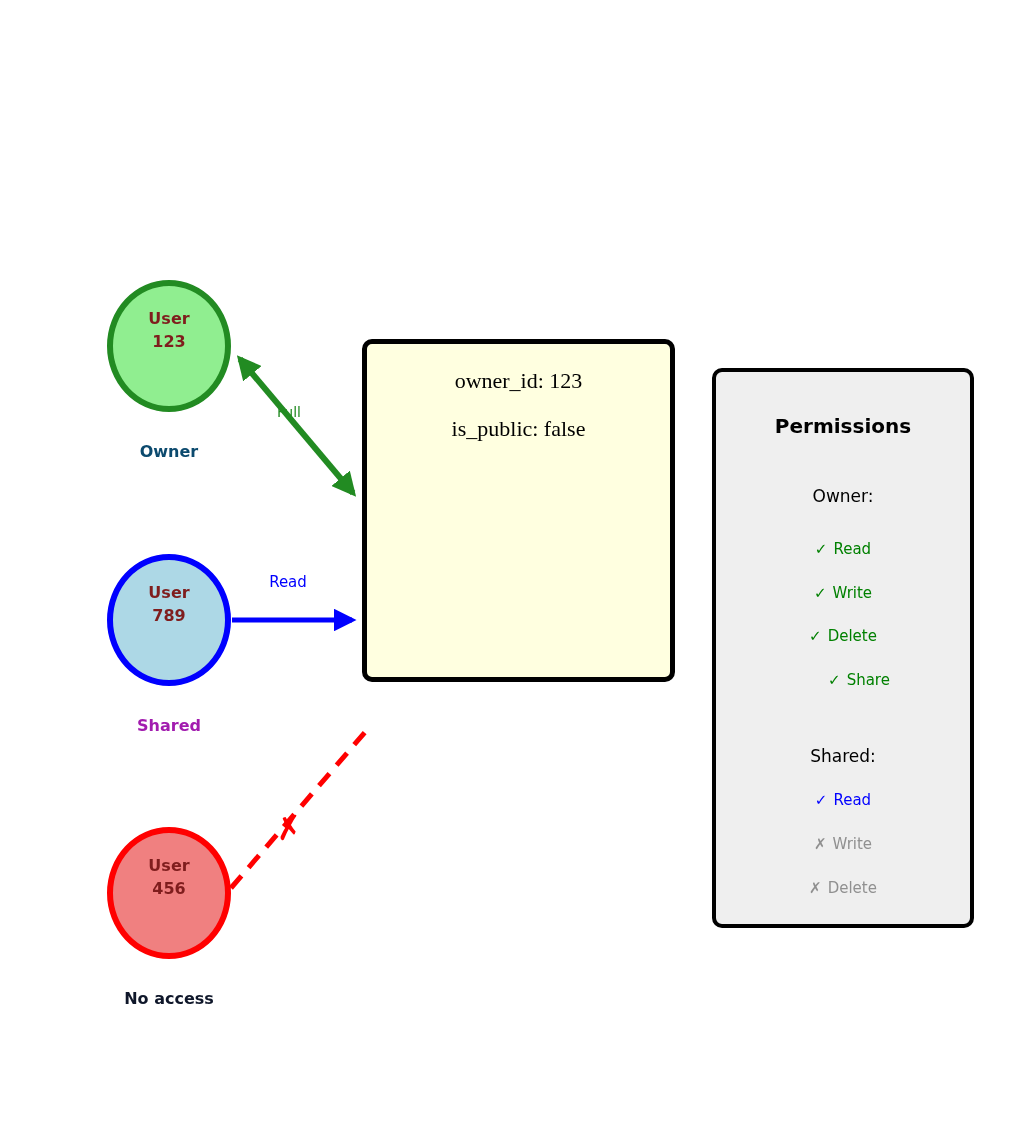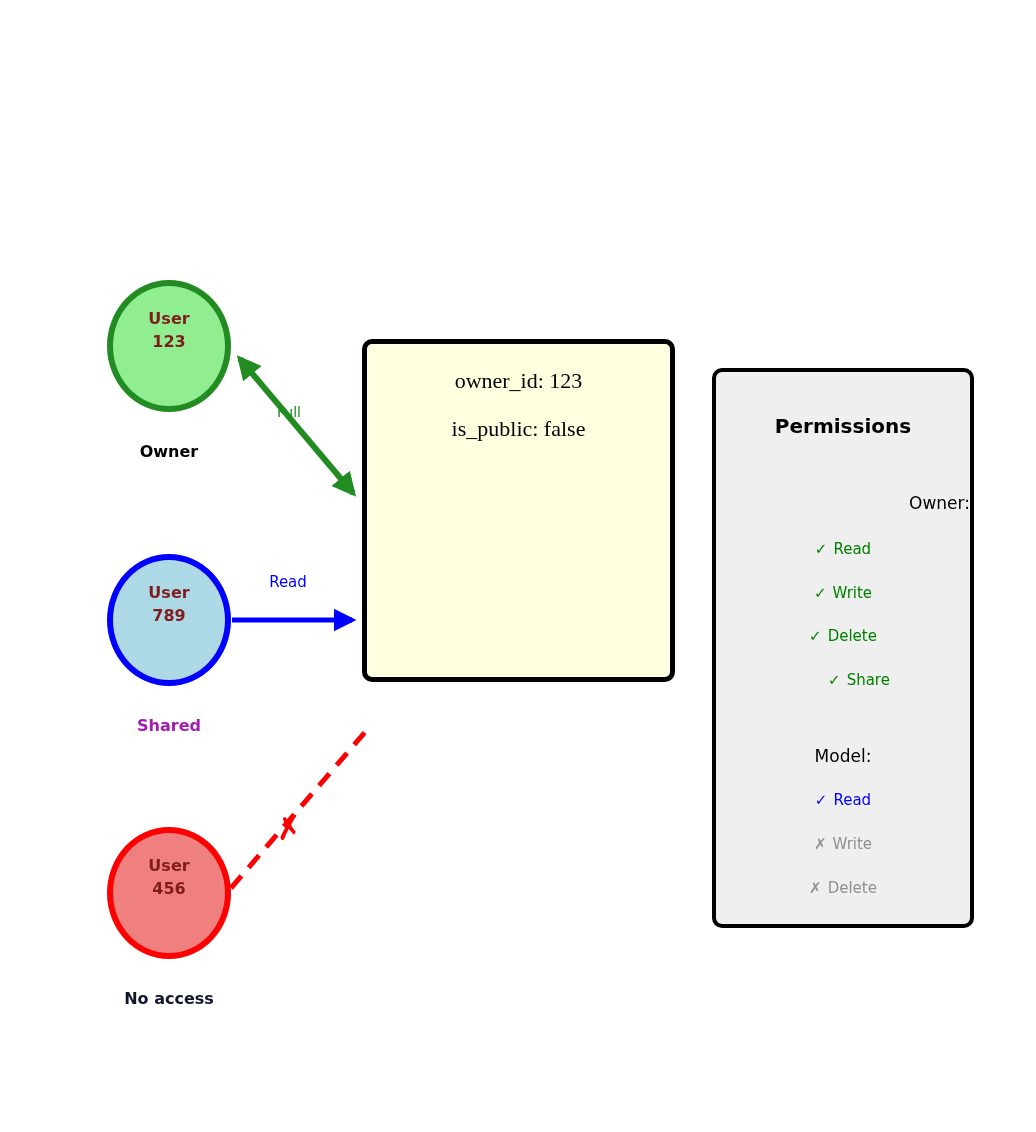--- a/index.html
+++ b/index.html
@@ -43,21 +43,21 @@
   }
 
   
   .role-label {
     position: absolute;
     width: 200px;
     text-align: center;
     font-weight: bold;
     font-size: 16px;
   }
-  .role-owner  { color: #000000; text-align: center; }
+  .role-owner  { color: #0c4a6e; text-align: center; }
   .role-shared { color: #a21caf; }
   .role-denied { color: #0f172a; }
 
   
   .model-box {
     position: absolute;
     left: 362px; top: 339px;
     width: 313px; height: 343px;
     box-sizing: border-box;
     background: #FFFFE0;
@@ -161,36 +161,36 @@
   <div class="edge-label edge-label-read" style="left:243px; top:573px;">Read</div>
 
   <div class="model-box">
     <div class="model-field">owner_id: 123</div>
     <div class="model-field">is_public: false</div>
   </div>
 
   <div class="perm-panel">
     <div class="perm-row perm-title" style="top:43px;">Permissions</div>
 
-    <div class="perm-row perm-heading" style="top:120px;text-align:right;">Owner:</div>
+    <div class="perm-row perm-heading" style="top:113px;">Owner:</div>
 
     <div class="perm-row perm-item perm-green" style="top:166px;">
       <span class="mark">✓</span><span>Read</span>
     </div>
     <div class="perm-row perm-item perm-green" style="top:210px;">
       <span class="mark">✓</span><span>Write</span>
     </div>
     <div class="perm-row perm-item perm-green" style="top:253px;">
       <span class="mark">✓</span><span>Delete</span>
     </div>
     <div class="perm-row perm-item perm-green" style="top:297px;padding-left:16px;">
       <span class="mark">✓</span><span>Share</span>
     </div>
 
-    <div class="perm-row perm-heading" style="top:373px;">Model:</div>
+    <div class="perm-row perm-heading" style="top:373px;">Shared:</div>
 
     <div class="perm-row perm-item perm-blue" style="top:417px;">
       <span class="mark">✓</span><span>Read</span>
     </div>
     <div class="perm-row perm-item perm-gray" style="top:461px;">
       <span class="mark">✗</span><span>Write</span>
     </div>
     <div class="perm-row perm-item perm-gray" style="top:505px;">
       <span class="mark">✗</span><span>Delete</span>
     </div>

